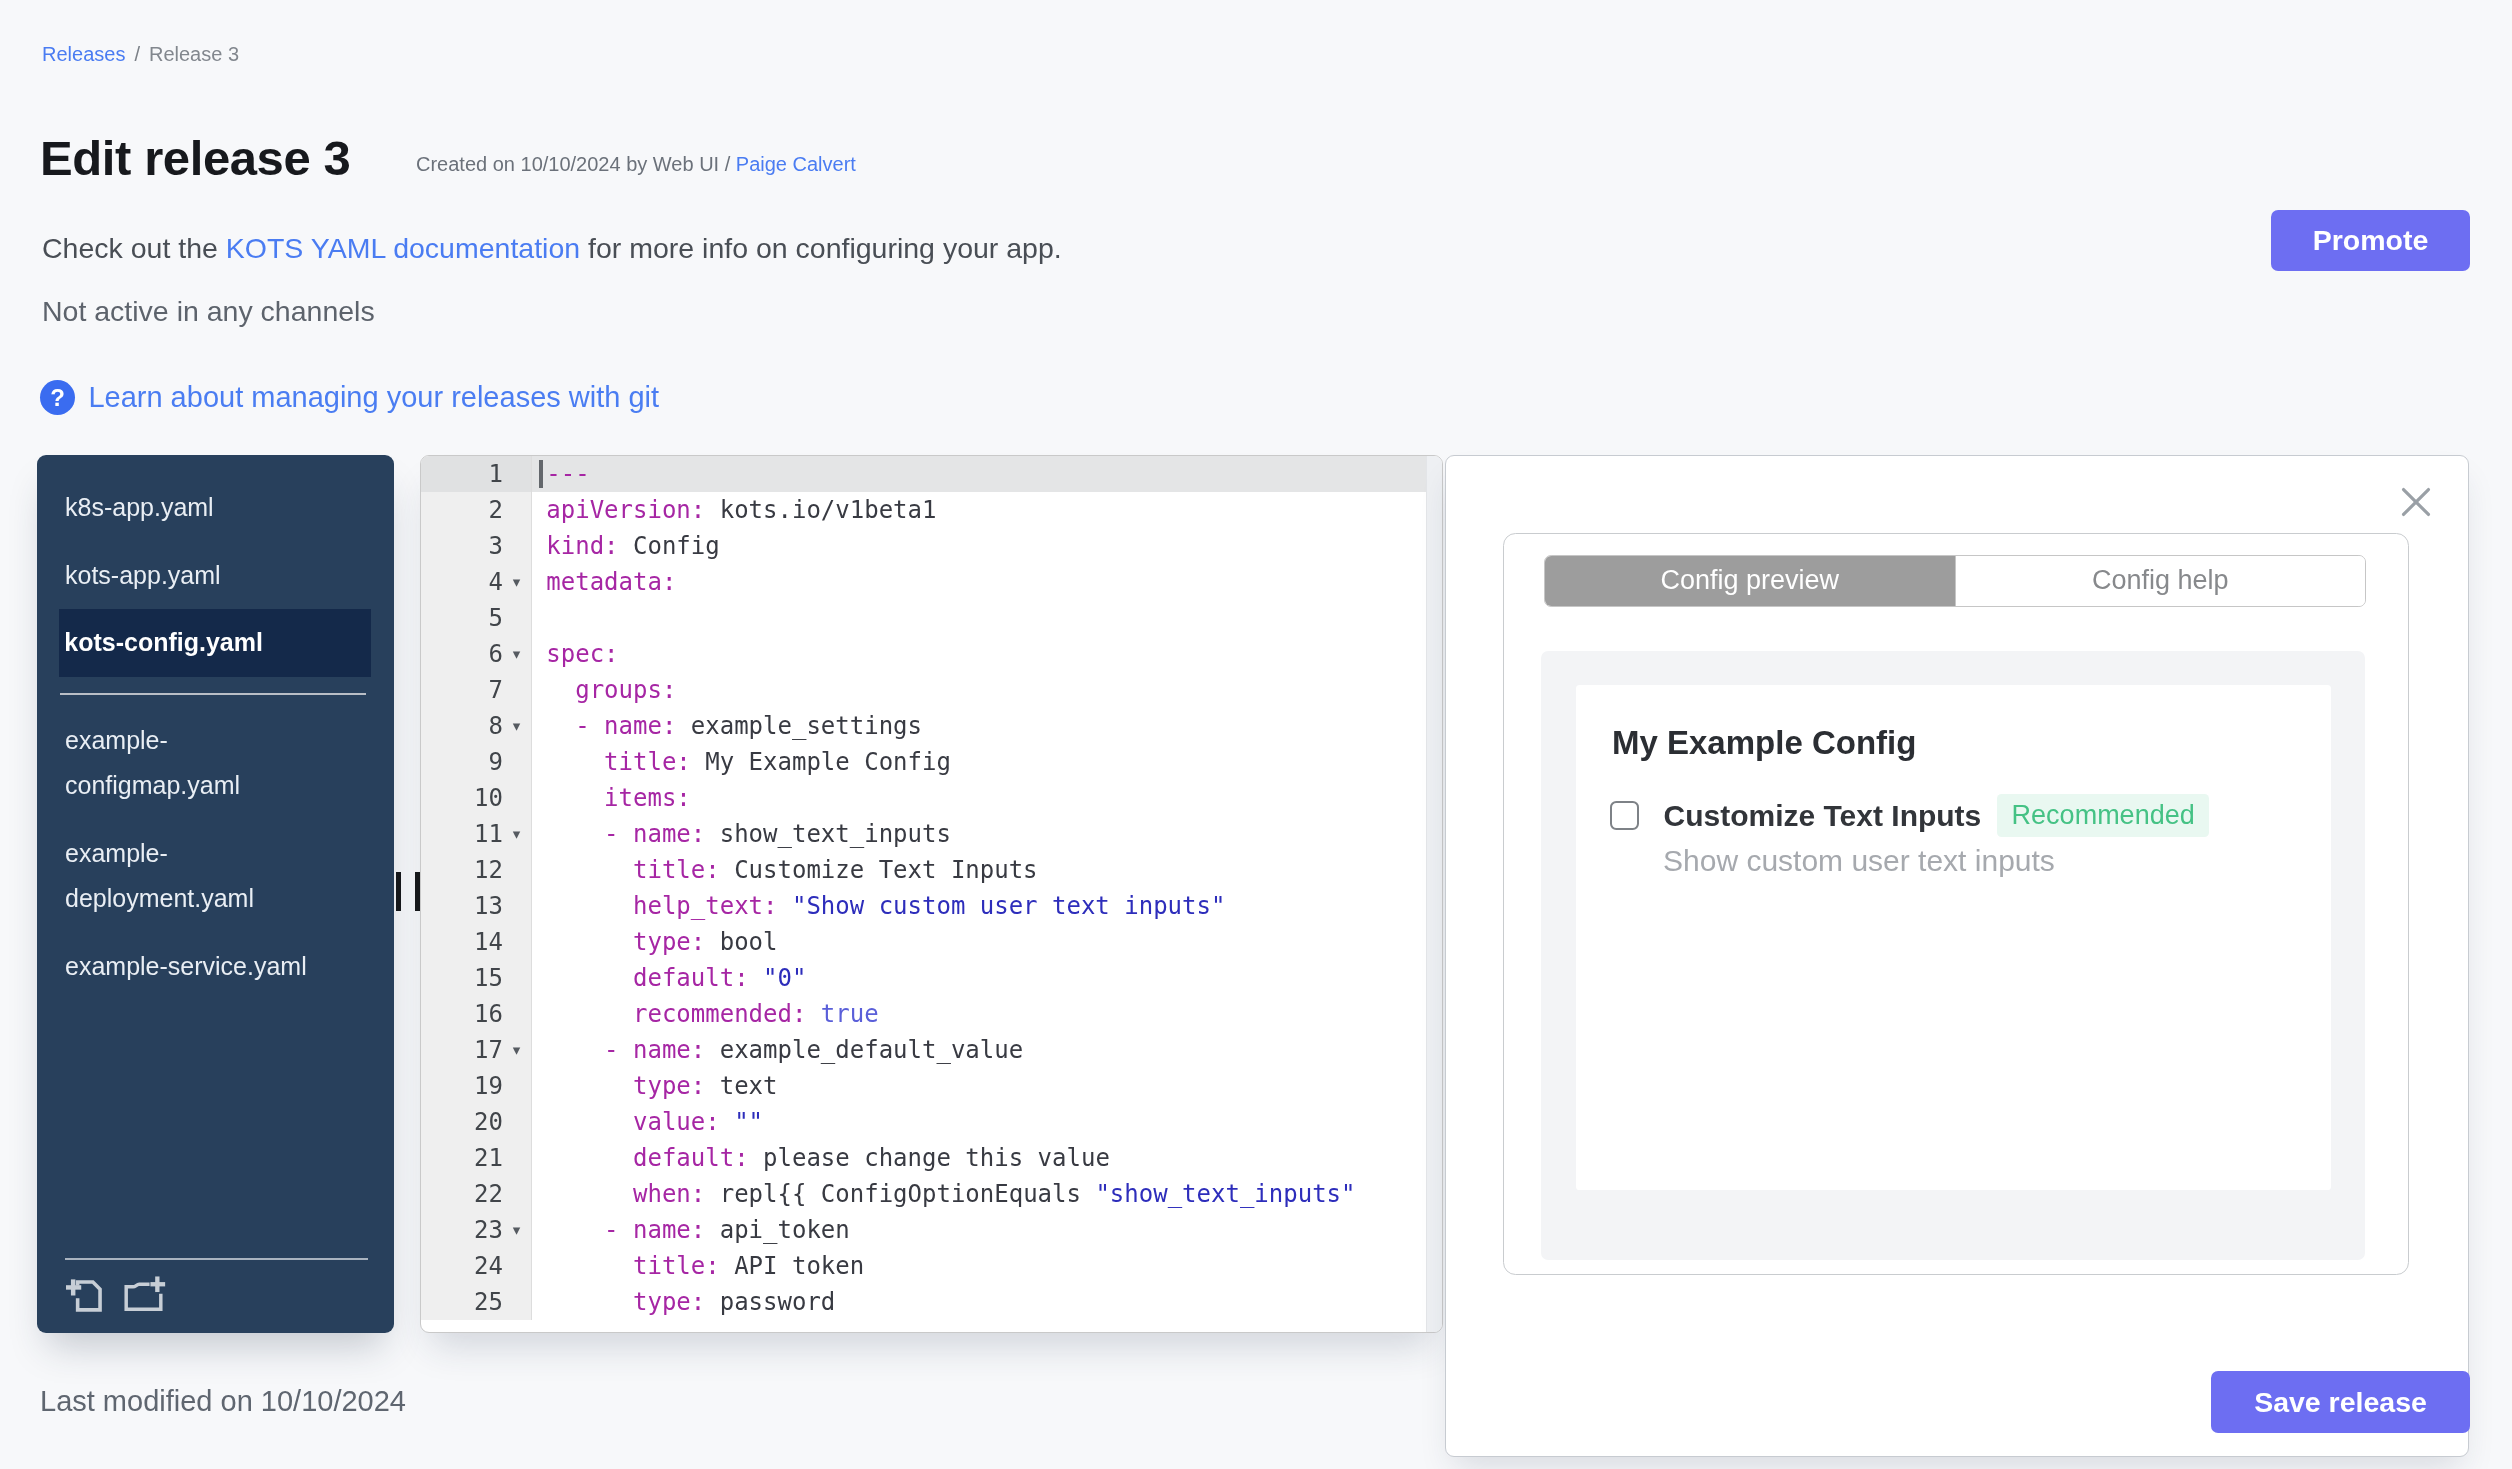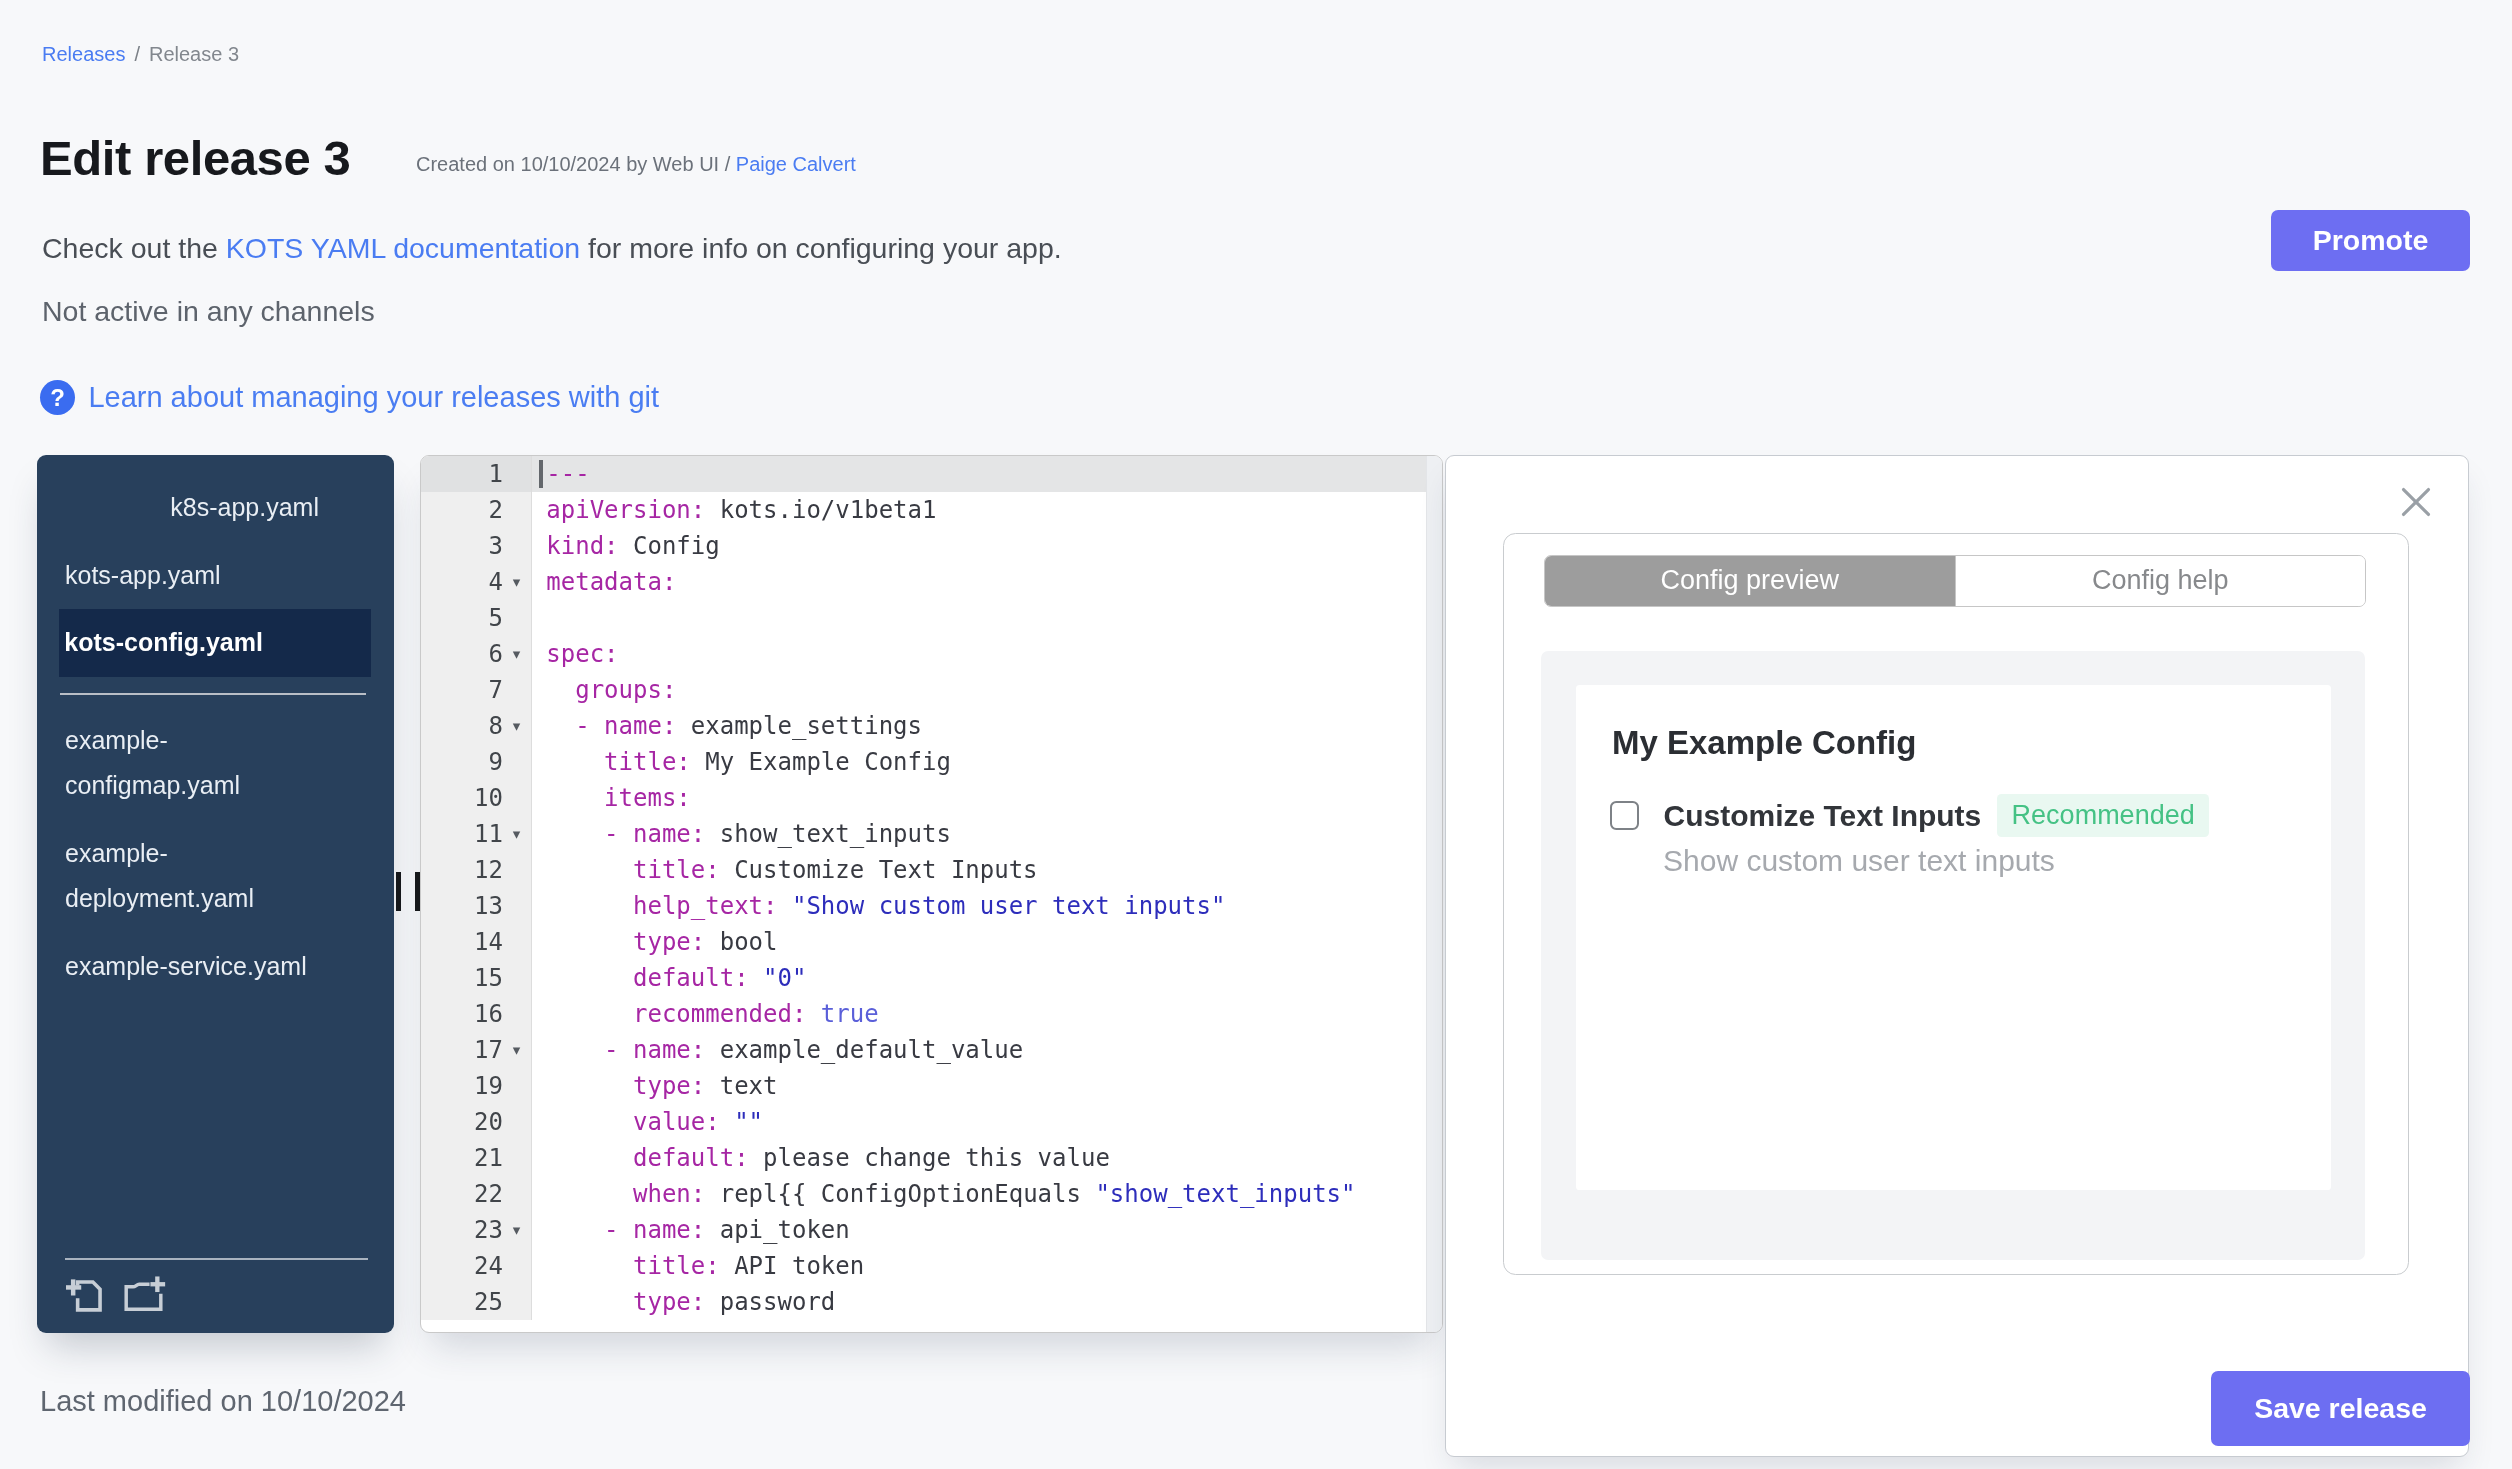--- a/index.html
+++ b/index.html
@@ -26,34 +26,34 @@
   .help-badge {
     width:35px; height:35px; border-radius:50%; background:#3a6cf0; color:#fff;
     font-size:24px; font-weight:bold; display:flex; align-items:center; justify-content:center;
   }
   .git-row a { margin-left:13.4px; font-size:29px; color:#4a7df2; text-decoration:none; font-weight:500; }
   .btn {
     position:absolute; border:none; border-radius:7.1px; background:#6d6ef2; color:#fff;
     font-family:"Liberation Sans", sans-serif; font-weight:bold; font-size:28.5px; cursor:pointer;
   }
   .promote-btn { left:2271px; top:210px; width:199px; height:61px; }
-  .save-btn   { left:2211px; top:1371px; width:259px; height:75px; }
+  .save-btn   { left:2211px; top:1371px; width:259px; height:62px; }
   
   .sidebar {
     position:absolute; left:37px; top:455px; width:357px; height:878px;
     background:#28405c; border-radius:9px;
     box-shadow:0 23px 36px -10.7px rgba(35,50,75,.25);
   }
   .file-list { list-style:none; }
   .file-item {
     margin-top:23px; padding-left:28px; max-width:282px;
     font-size:25px; line-height:45px; color:#e9eef4; cursor:pointer;
     overflow-wrap:break-word;
   }
-  .file-item.first { margin-top:30px;text-align:right; }
+  .file-item.first { margin-top:30px; }
   .file-item.selected {
     margin:10.7px 23px 0 22px; padding:11.6px 5.3px 11.6px 5.3px; max-width:none;
     background:#14294a; font-weight:bold; color:#ffffff; line-height:45px;
   }
   .side-divider { margin:16px 28px 1.8px 23px; border-top:2.7px solid #b9bec6; }
   .sidebar-footer {
     position:absolute; left:28px; right:26px; bottom:16px;
     border-top:2.7px solid #a9b3bf; padding-top:14.3px; display:flex; gap:10.7px;
   }
   .sf-icon { width:45px; height:43px; cursor:pointer; }

